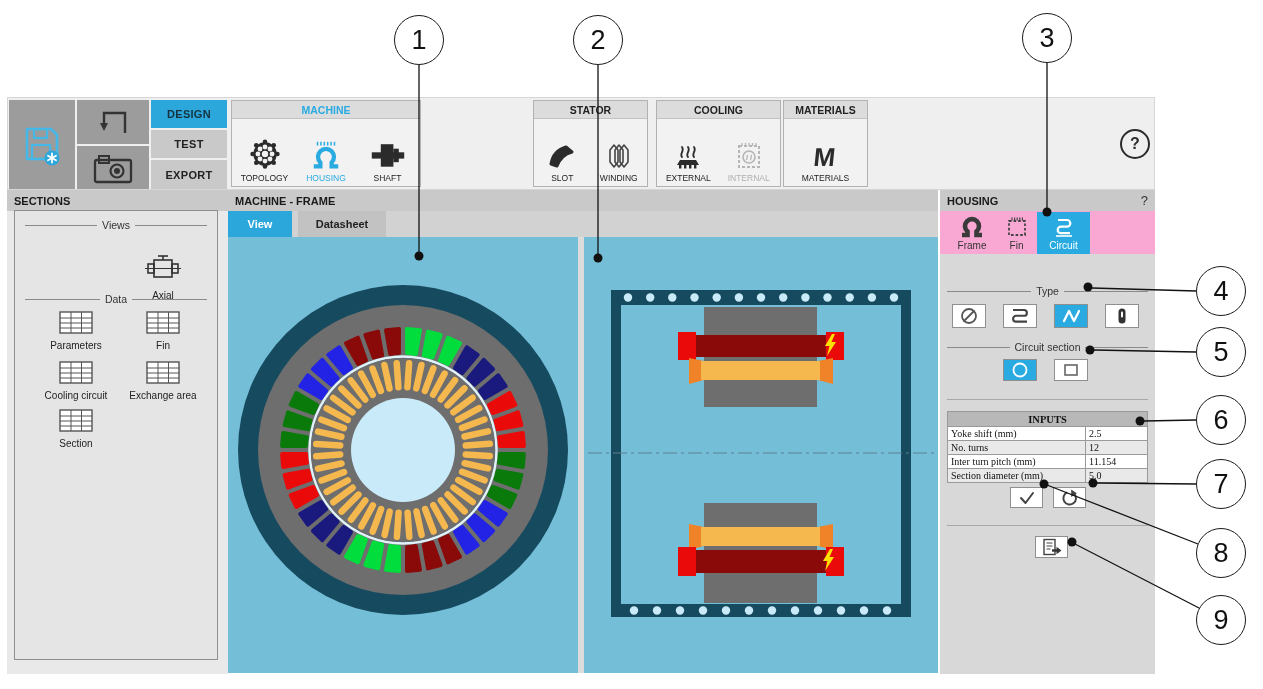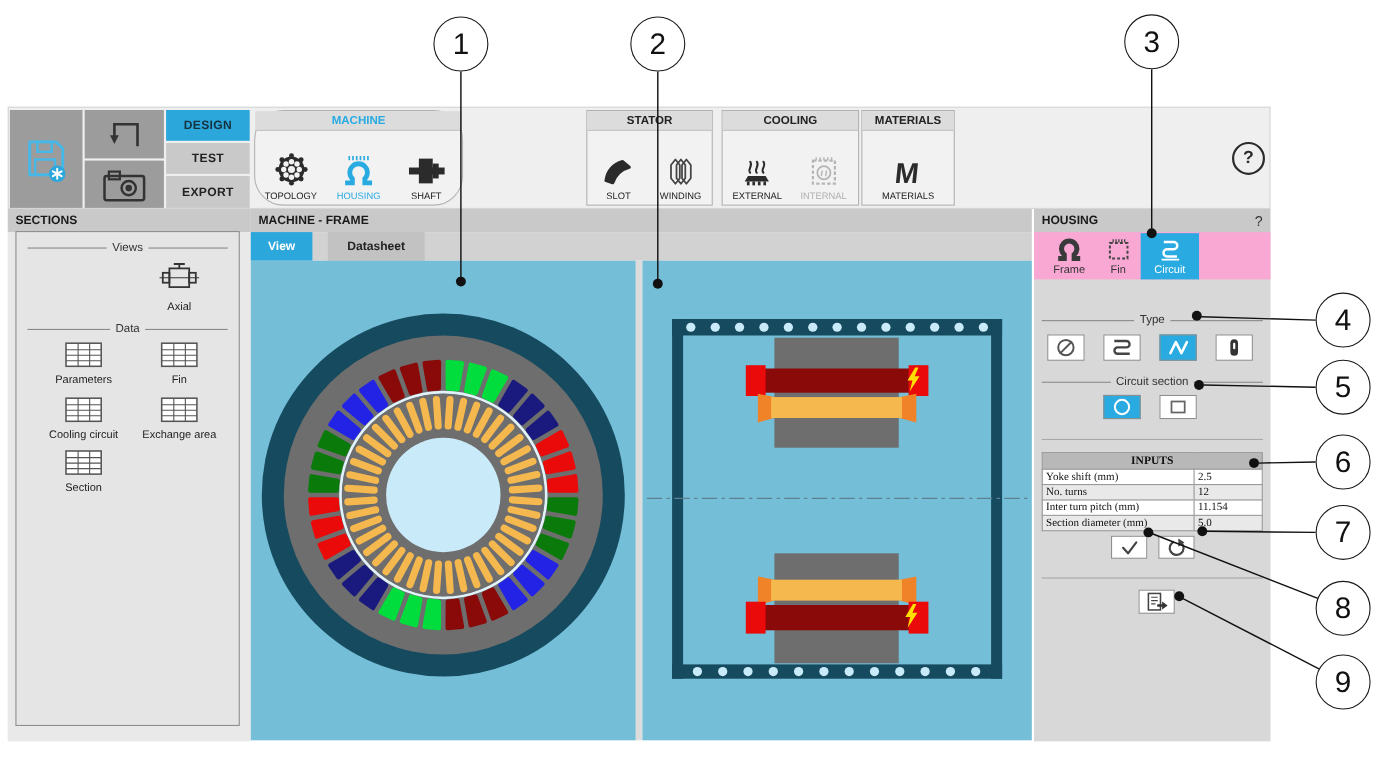--- a/index.html
+++ b/index.html
@@ -88,21 +88,21 @@
         <rect x="8" y="5" width="10" height="7" fill="none" stroke="#333" stroke-width="2"></rect>
         <rect x="4" y="9" width="36" height="22" rx="2" fill="none" stroke="#333" stroke-width="2.3"></rect>
         <circle cx="26" cy="20" r="6.5" fill="none" stroke="#333" stroke-width="2.2"></circle>
         <circle cx="26" cy="20" r="3" fill="#333"></circle>
       </svg>
     </div>
     <div class="modetab active abs" style="left:143px;top:2px;width:76px;height:28px;">DESIGN</div>
     <div class="modetab idle abs" style="left:143px;top:32px;width:76px;height:28px;">TEST</div>
     <div class="modetab idle abs" style="left:143px;top:62px;width:76px;height:29px;">EXPORT</div>
 
-    <div class="group abs" style="left:223px;top:2px;width:190px;height:87px;border-radius:27px;">
+    <div class="group abs" style="left:223px;top:2px;width:190px;height:87px;">
       <div class="group-head accent">MACHINE</div>
       <div class="group-items">
         <div class="titem">
           <svg width="34" height="32" viewBox="0 0 36 34">
             <g fill="#2b2b2b">
               <circle cx="18" cy="16" r="12.5"></circle>
               <circle cx="18" cy="2.8" r="2.4"></circle>
                 <circle cx="27.3" cy="6.7" r="2.4"></circle>
                 <circle cx="31.2" cy="16" r="2.4"></circle>
               <circle cx="27.3" cy="25.3" r="2.4"></circle>
@@ -236,21 +236,21 @@
   <div class="barhead abs" style="left:7px;top:190px;width:221px;height:21px;">
     <span>SECTIONS</span>
   </div>
   <div id="sections-body" class="abs"></div>
   <div id="sections-card" class="abs">
     <div class="sep-row" style="top:8px;">
       <div class="line"></div>
         <span class="sep-lbl">Views</span>
         <div class="line"></div>
     </div>
-    <div class="sideitem" style="left:98px;top:24px;">
+    <div class="sideitem" style="left:98px;top:40px;">
       <svg width="38" height="36" viewBox="0 0 38 36">
         <g fill="none" stroke="#333" stroke-width="1.6">
           <rect x="10" y="9" width="18" height="17"></rect>
           <rect x="4" y="13" width="6" height="9"></rect>
           <rect x="28" y="13" width="6" height="9"></rect>
           <line x1="1" y1="17.5" x2="37" y2="17.5" stroke-width="1.1"></line>
           <line x1="14" y1="5" x2="24" y2="5"></line>
           <line x1="19" y1="5" x2="19" y2="9"></line>
         </g>
       </svg>
@@ -326,21 +326,21 @@
         </g>
       </svg>
       <span class="lbl">Section</span>
     </div>
   </div>
 
   <div class="barhead abs" style="left:228px;top:190px;width:710px;height:21px;">
     <span>MACHINE - FRAME</span>
   </div>
   <div class="abs" style="left:228px;top:211px;width:710px;height:26px;background:#d2d2d2;">
-    <div class="viewtab active abs" style="left:0;top:0;width:56px;height:26px;">View</div>
+    <div class="viewtab active abs" style="left:0;top:0;width:64px;height:26px;">View</div>
     <div class="viewtab idle abs" style="left:70px;top:0;width:88px;height:26px;">Datasheet</div>
   </div>
 
   <div class="viewpanel abs" style="left:228px;top:237px;width:350px;height:436px;">
     <svg id="radial-svg" width="350" height="436">
         <circle cx="175" cy="213" r="165" fill="#164a5f"></circle>
         <circle cx="175" cy="213" r="145" fill="#6e6e6e"></circle>
         <polygon points="179.0,92.1 192.0,93.2 187.8,116.9 179.1,116.1" fill="#00dd3c" stroke="#00dd3c" stroke-width="4" stroke-linejoin="round"></polygon>
         <polygon points="200.0,94.6 212.6,98.0 204.3,120.5 195.8,118.3" fill="#00dd3c" stroke="#00dd3c" stroke-width="4" stroke-linejoin="round"></polygon>
         <polygon points="220.1,100.7 232.0,106.3 219.9,127.0 212.0,123.3" fill="#00dd3c" stroke="#00dd3c" stroke-width="4" stroke-linejoin="round"></polygon>

